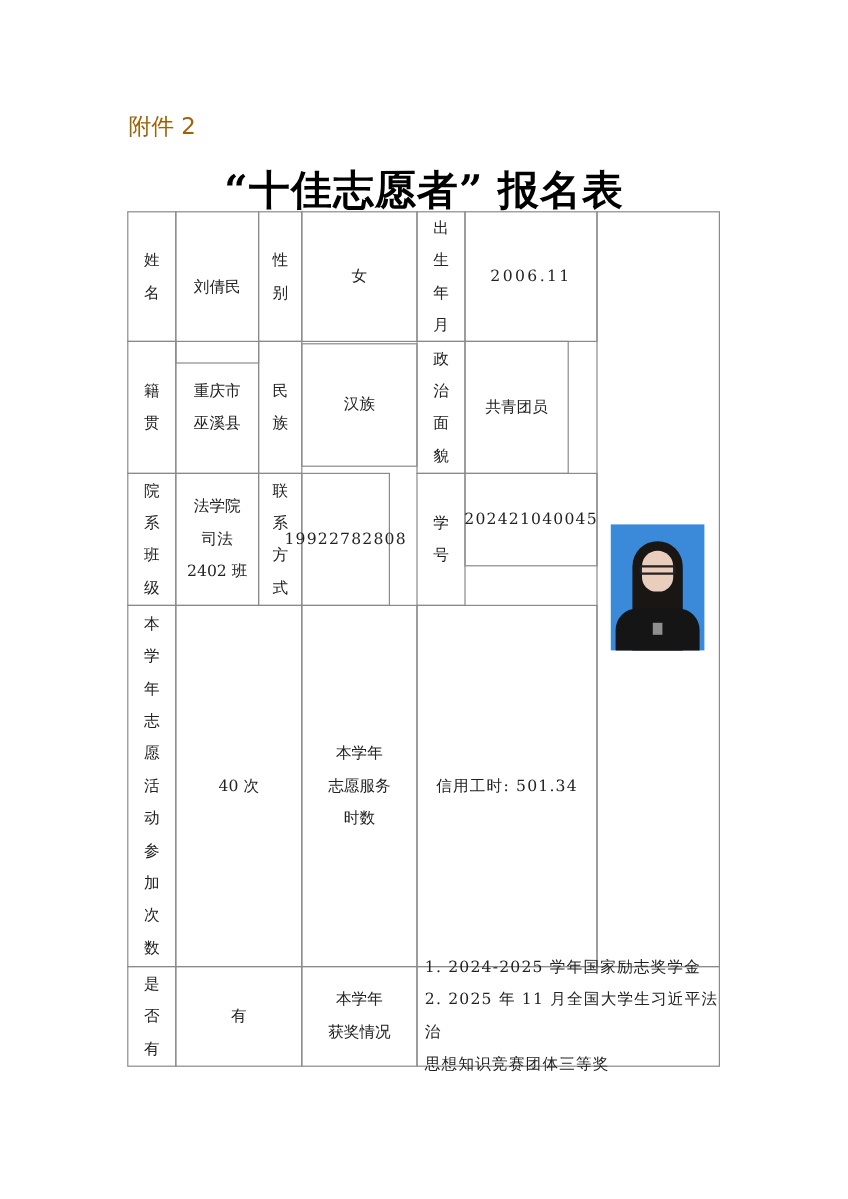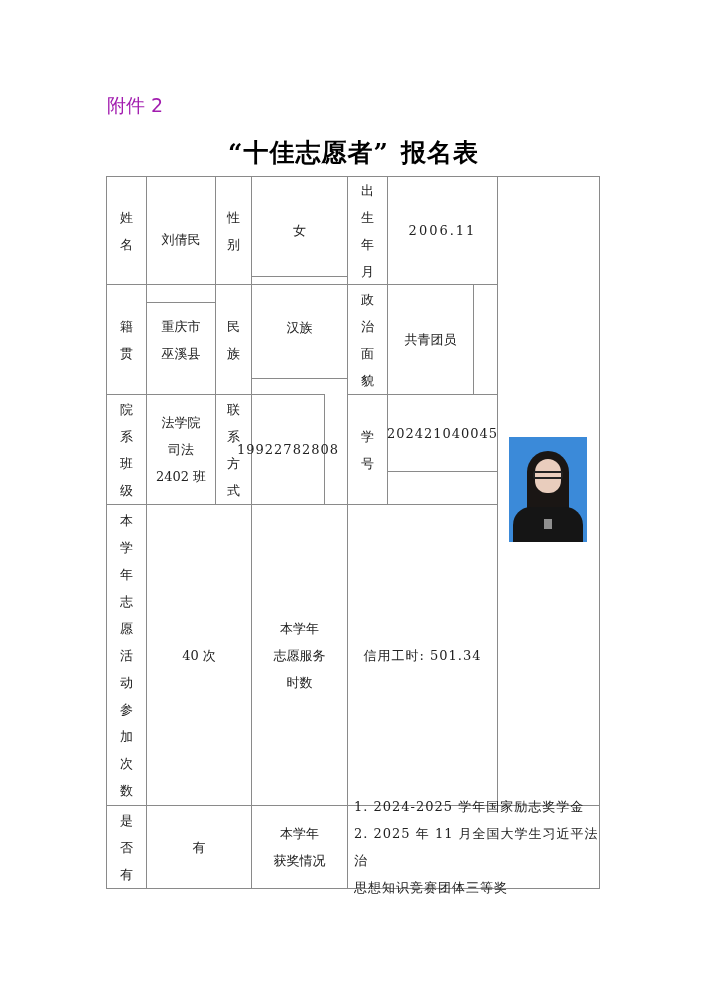--- a/index.html
+++ b/index.html
@@ -1,21 +1,21 @@
 <!DOCTYPE html>
 <html><head>
 <meta charset="utf-8">
 <style>
   html, body { margin:0; padding:0; background:#ffffff; }
   body { width:707px; height:999px; position:relative; overflow:hidden;
          font-family: "DejaVu Serif", "Liberation Serif", serif; color:#111; }
   .attach { position:absolute; left:107px; top:93px; font-size:19px;
-            font-family:"DejaVu Sans","Liberation Sans",sans-serif; color:#a21caf; }
+            font-family:"DejaVu Sans","Liberation Sans",sans-serif; color:#a16207; }
   .title { position:absolute; left:0; width:707px; top:136px; text-align:center;
-           font-size:25px; font-weight:bold; letter-spacing:1px; color:#000;
+           font-size:34px; font-weight:bold; letter-spacing:1px; color:#000;
            font-family:"DejaVu Serif","Liberation Serif",serif; }
   .title .t { margin-left:12px; }
   .cell { position:absolute; box-sizing:border-box; border:1px solid #8a8a8a;
           display:flex; align-items:center; justify-content:center; text-align:center;
           font-size:13px; line-height:27px; color:#222; }
   .vert { flex-direction:column; }
   .vert span { display:block; line-height:27px; }
   .multi { flex-direction:column; }
   .multi span { display:block; line-height:27px; }
   .awards { align-items:flex-start; justify-content:center; flex-direction:column; text-align:left;
@@ -67,21 +67,21 @@
     <span>贯</span>
   </div>
   <div class="cell multi" style="left:146px;top:284px;width:70px;height:111px;">
     <span>重庆市</span>
     <span>巫溪县</span>
   </div>
   <div class="cell vert" style="left:215px;top:284px;width:37px;height:111px;">
     <span>民</span>
     <span>族</span>
   </div>
-  <div class="cell" style="left:251px;top:276px;width:97px;height:103px;">汉族</div>
+  <div class="cell" style="left:251px;top:286px;width:97px;height:103px;">汉族</div>
   <div class="cell vert" style="left:347px;top:284px;width:41px;height:111px;">
     <span>政</span>
     <span>治</span>
     <span>面</span>
     <span>貌</span>
   </div>
   <div class="cell" style="left:387px;top:284px;width:87px;height:111px;">共青团员</div>
 
   <div class="cell vert" style="left:106px;top:394px;width:41px;height:111px;">
     <span>院</span>

